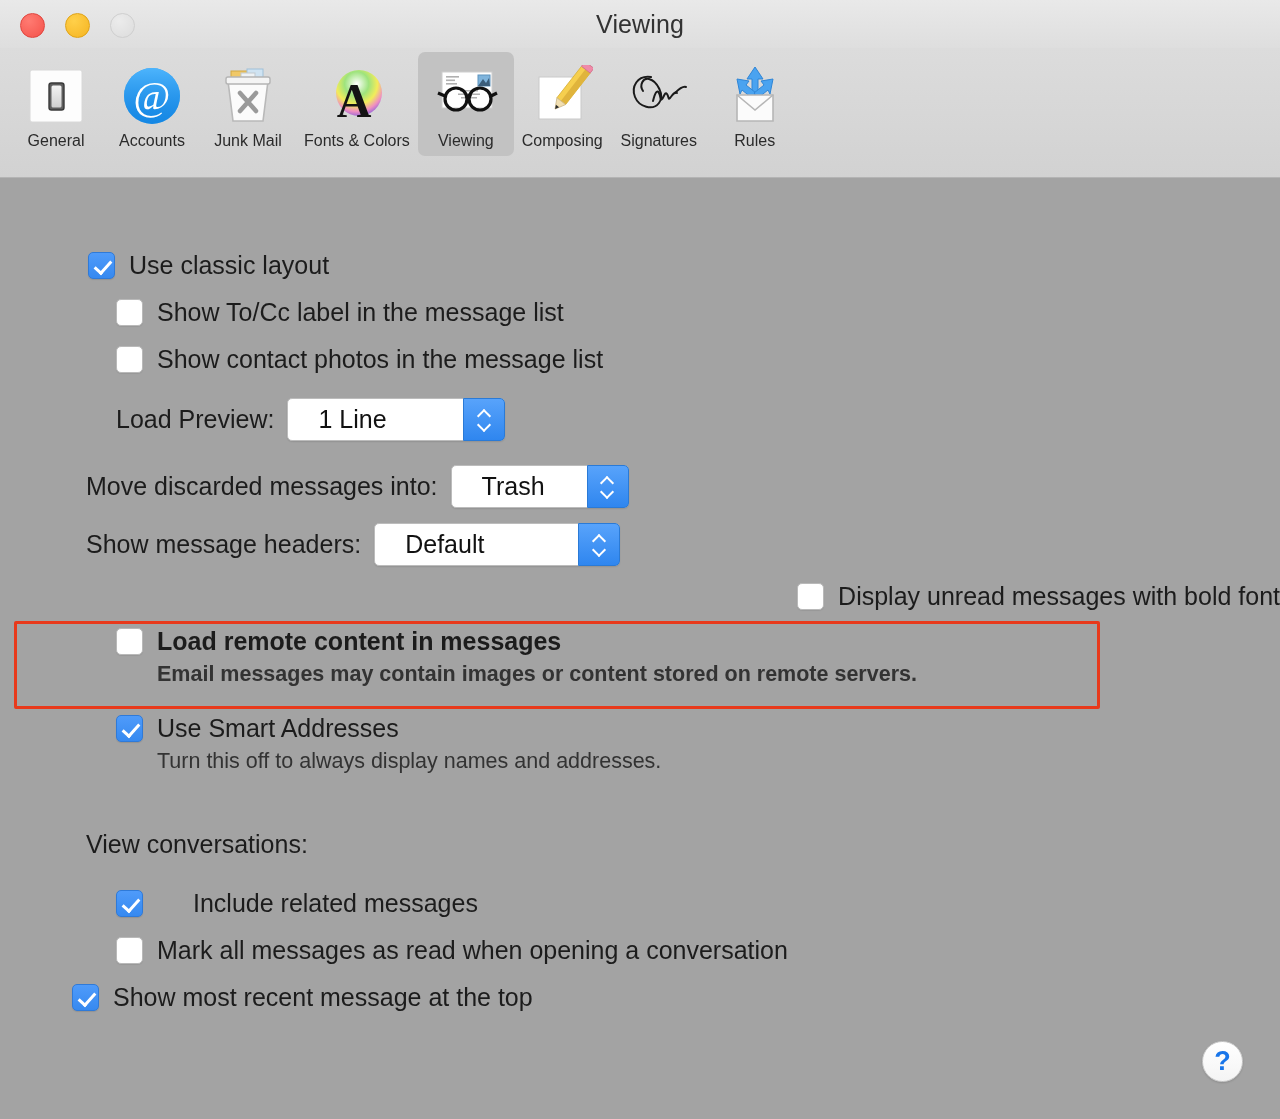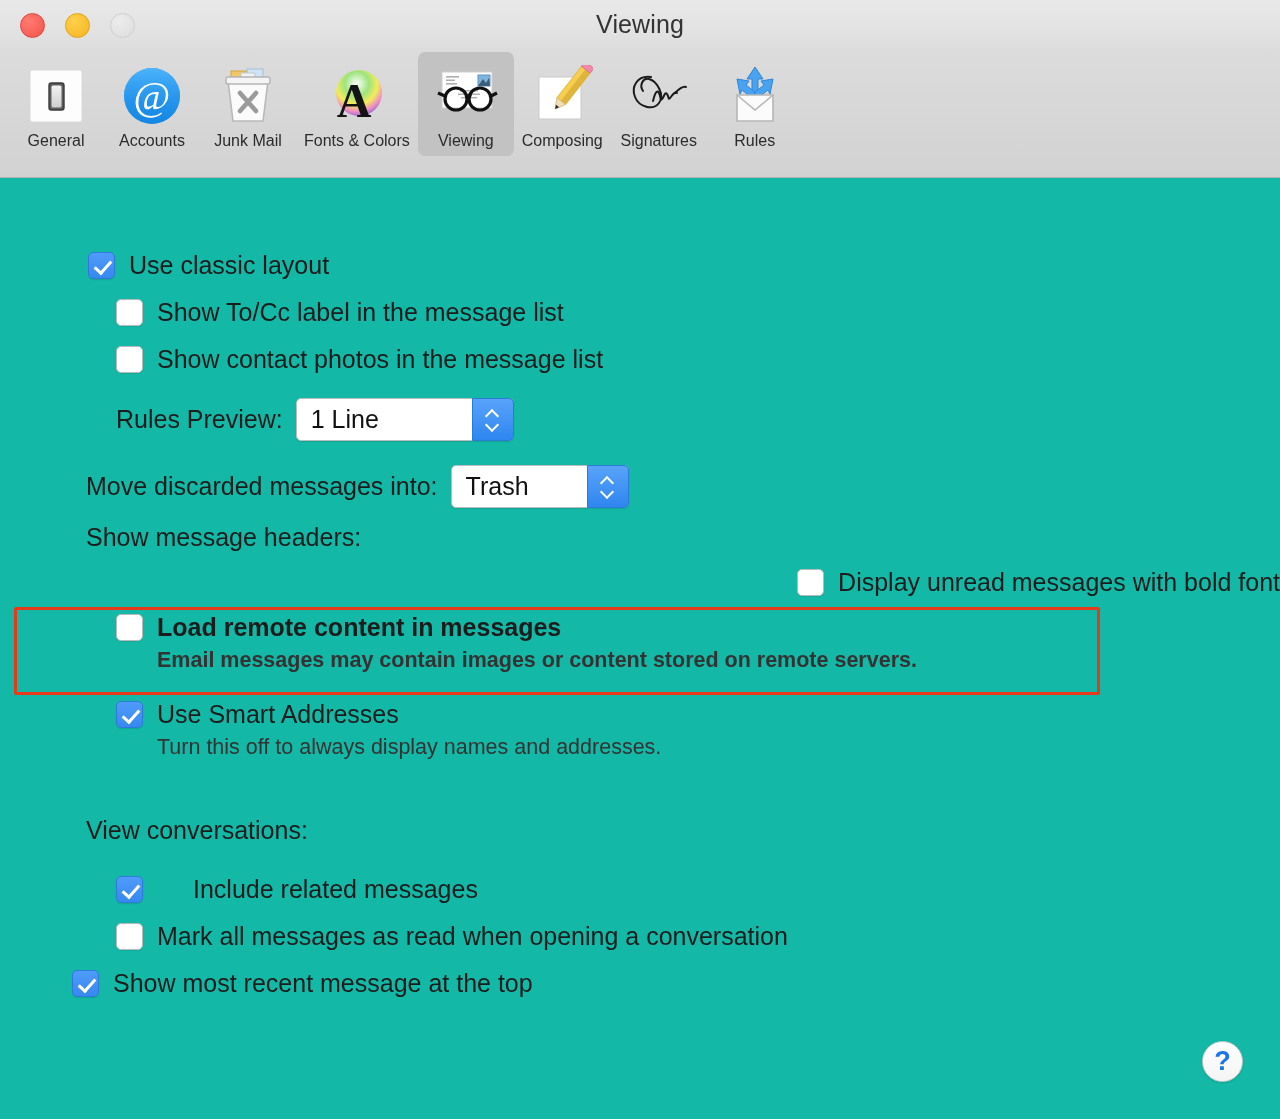--- a/index.html
+++ b/index.html
@@ -5,21 +5,21 @@
   * { margin:0; padding:0; box-sizing:border-box; }
   html,body { width:1280px; height:1119px; }
   body {
     font-family:"Liberation Sans", sans-serif;
     background:#ececec;
     -webkit-font-smoothing:antialiased;
     overflow:hidden;
   }
 
   
-  .window { position:relative; width:1280px; height:1119px; background:#14b8a6; }
+  .window { position:relative; width:1280px; height:1119px; background:#a3a3a3; }
 
   
   .titlebar {
     position:relative; height:48px;
     background:linear-gradient(to bottom,#e9e9e9 0%,#dedede 100%);
     display:flex; align-items:center; justify-content:center;
   }
   .traffic { position:absolute; left:20px; top:13px; display:flex; gap:20px; align-items:center; }
   .light { width:25px; height:25px; border-radius:50%; }
   .light.close  { background:radial-gradient(circle at 35% 30%, #ff7b72, #f4524a); border:1px solid #e0443d; }
@@ -71,21 +71,21 @@
     border:solid #fff; border-width:0 3px 3px 0;
     transform:rotate(42deg);
   }
 
   
   .popup {
     position:relative; display:inline-flex; align-items:center;
     height:43px; background:#fff;
     border:1px solid #bcbcbc; border-radius:5px;
     box-shadow:0 1px 1.5px rgba(0,0,0,0.10);
-    padding:0 46px 0 14px;
+    padding:0 46px 0 30px;
     font-size:25px; color:#111;
   }
   .popup .stepper {
     position:absolute; right:-1px; top:-1px; bottom:-1px;
     width:42px; border-radius:0 5px 5px 0;
     background:linear-gradient(to bottom,#58a3fb,#2f86ef);
     border:1px solid #2a7ad6;
     display:flex; flex-direction:column; align-items:center; justify-content:center; gap:3px;
   }
   .chev { width:13px; height:8px; position:relative; }
@@ -294,21 +294,21 @@
       <div class="cb off"></div>
       <span class="lbl" style="margin-left:14px;">Show To/Cc label in the message list</span>
     </div>
 
     <div class="row" style="margin-left:116px; margin-top:18px;">
       <div class="cb off"></div>
       <span class="lbl" style="margin-left:14px;">Show contact photos in the message list</span>
     </div>
 
     <div class="row" style="margin-left:116px; margin-top:24px;">
-      <span class="lbl">Rules Preview:</span>
+      <span class="lbl">Load Preview:</span>
       <div class="popup" style="margin-left:13px; width:218px;">
         <span>1 Line</span>
         <span class="stepper">
           <i class="chev up"></i>
           <i class="chev down"></i>
         </span>
       </div>
     </div>
 
     <div class="row" style="margin-left:86px; margin-top:24px;">
@@ -317,20 +317,27 @@
         <span>Trash</span>
         <span class="stepper">
           <i class="chev up"></i>
           <i class="chev down"></i>
         </span>
       </div>
     </div>
 
     <div class="row" style="margin-left:86px; margin-top:15px;">
       <span class="lbl">Show message headers:</span>
+      <div class="popup" style="margin-left:13px; width:246px;">
+        <span>Default</span>
+        <span class="stepper">
+          <i class="chev up"></i>
+          <i class="chev down"></i>
+        </span>
+      </div>
     </div>
 
     <div class="row" style="margin-left:116px; margin-top:16px;justify-content:flex-end;">
       <div class="cb off"></div>
       <span class="lbl" style="margin-left:14px;">Display unread messages with bold font</span>
     </div>
 
     <div style="position:relative; margin-top:16px;font-weight:bold;">
       <div class="highlight" style="top:-6px; height:88px;"></div>
       <div class="row" style="margin-left:116px;">

